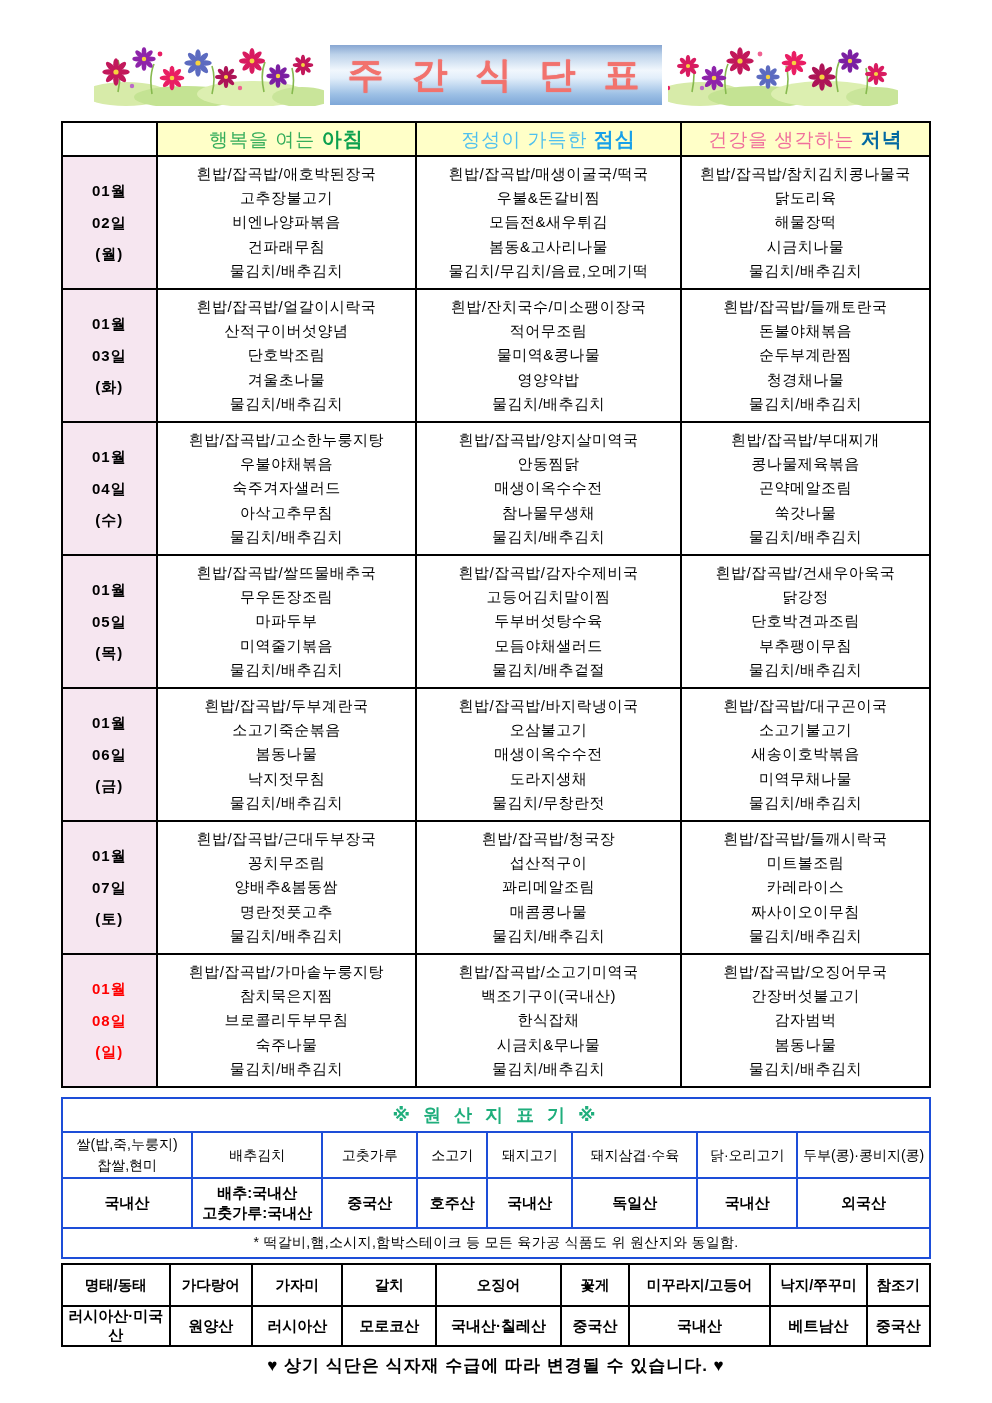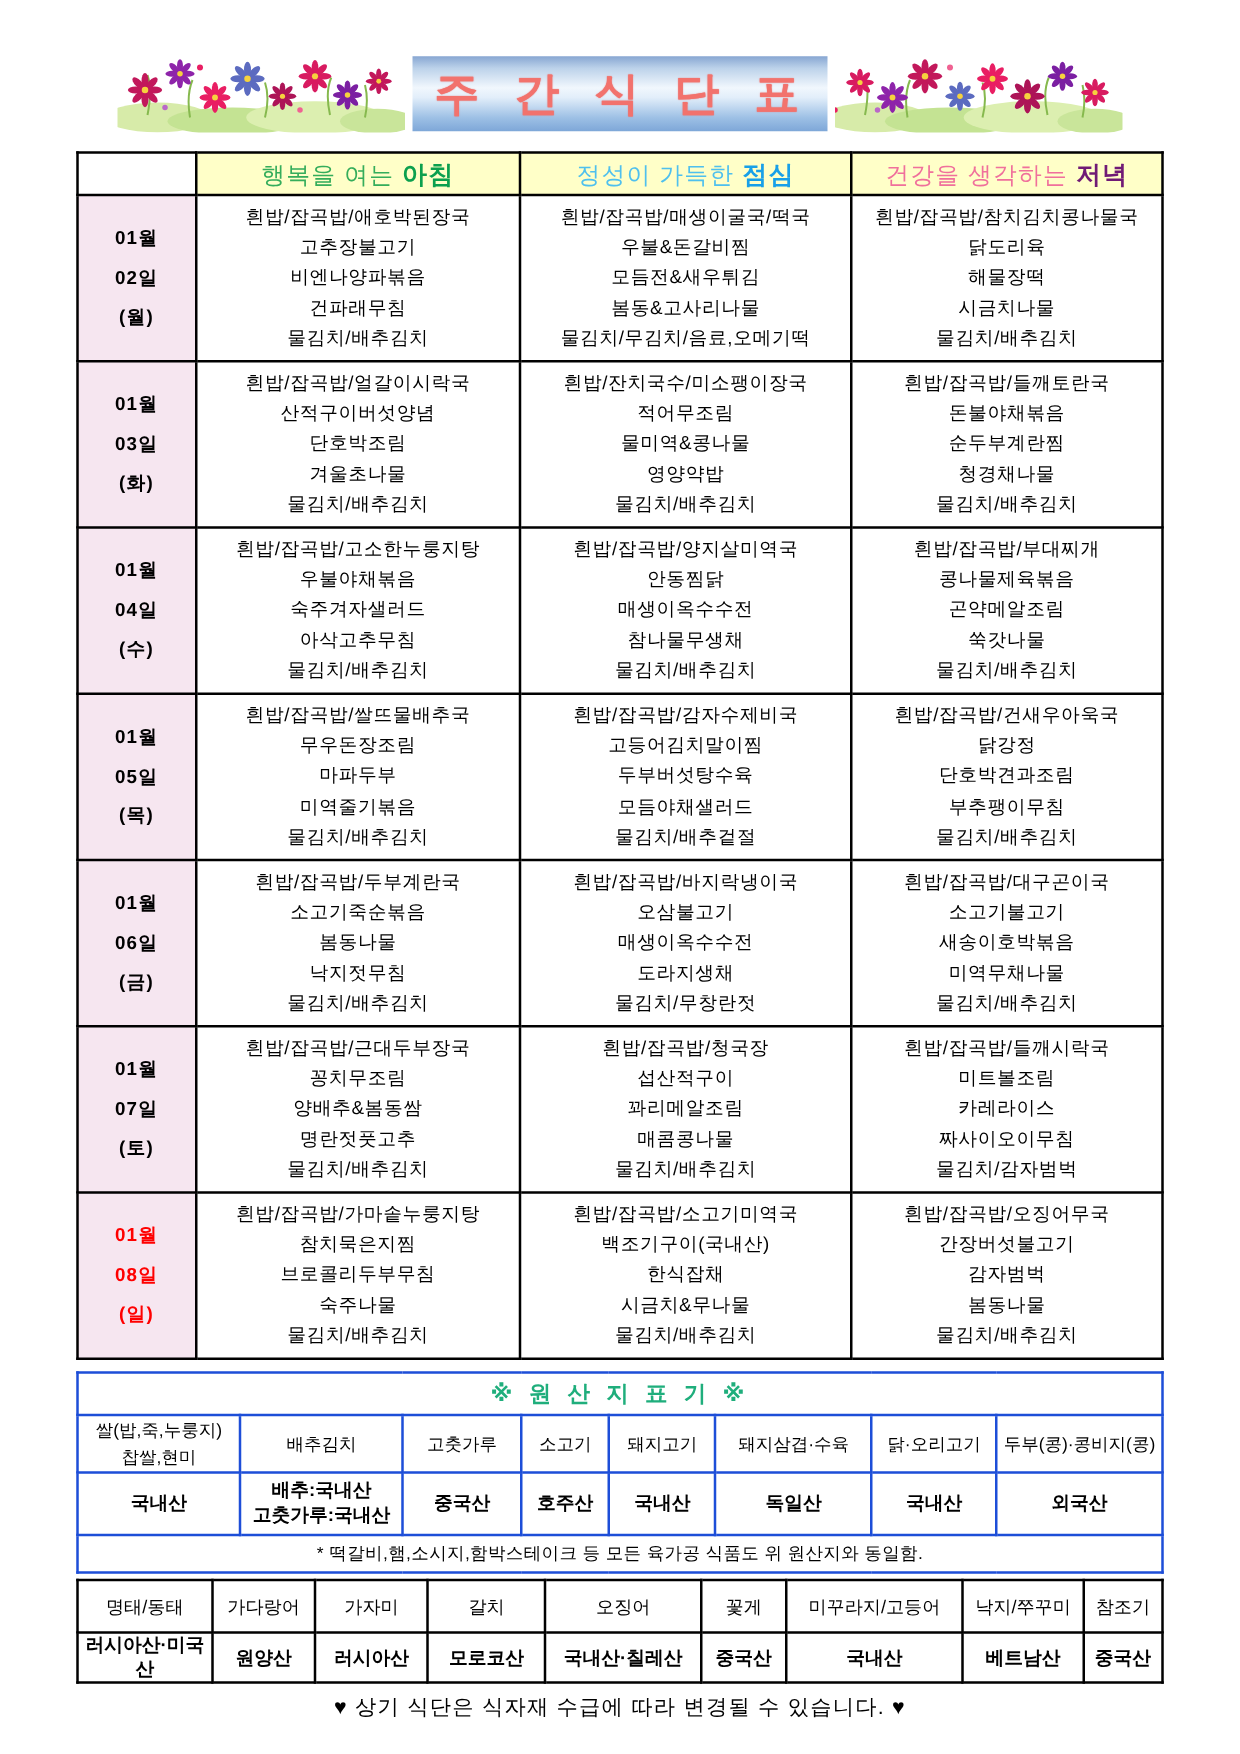--- a/index.html
+++ b/index.html
@@ -24,21 +24,21 @@
   
   table { border-collapse:collapse; table-layout:fixed; }
   .menu-table { width:870px; margin:13px auto 0 auto; }
   .menu-table th, .menu-table td { border:2px solid #000; text-align:center; vertical-align:middle; }
   .menu-table thead tr { height:34px; }
   th.corner { background:#ffffff; }
   th.meal-head { background:#ffffc8; font-size:19px; font-weight:normal; letter-spacing:1px; }
   .meal-head .em { font-weight:bold; font-size:20px; }
   .h-bf { color:#35ad5b; } .h-bf .em { color:#0ca04e; }
   .h-ln { color:#4fc0ee; } .h-ln .em { color:#18a0e8; }
-  .h-dn { color:#f0709c; } .h-dn .em { color:#701a75; }
+  .h-dn { color:#f0709c; } .h-dn .em { color:#0369a1; }
 
   .menu-table tbody tr { height:133px; }
   td.date-cell {
     background:#f6e6f0; font-size:15px; font-weight:bold;
     white-space:pre-line; line-height:2.1; letter-spacing:1px;
   }
   td.date-cell.sunday { color:#ff0000; }
   td.menu-cell {
     background:#ffffff; font-size:15px; white-space:pre-line;
     line-height:1.62; letter-spacing:0.5px;
@@ -49,24 +49,24 @@
   .origin-table th, .origin-table td { border:2px solid #1d4ed8; text-align:center; vertical-align:middle; }
   .origin-title-row td {
     height:34px; color:#1fae7c; font-weight:bold; font-size:18px; letter-spacing:4px;
   }
   .origin-head-row th { height:46px; font-weight:normal; font-size:14px; white-space:pre-line; line-height:1.5; }
   .origin-val-row td { height:50px; font-weight:bold; font-size:15px; white-space:pre-line; line-height:1.35; }
   .origin-note-row td { height:30px; font-size:14px; letter-spacing:0.3px;text-align:center; }
 
   .fish-table { width:870px; margin:4px auto 0 auto; }
   .fish-table th, .fish-table td { border:2px solid #000; text-align:center; vertical-align:middle; }
-  .fish-head-row th { height:42px; font-weight:normal; font-size:14.5px; }
+  .fish-head-row th { height:42px; font-weight:bold; font-size:14.5px; }
   .fish-val-row td { height:37px; font-weight:bold; font-size:15px; }
 
-  .footer-note { text-align:center; font-size:17px; font-weight:normal; margin-top:7px; letter-spacing:1px; }
+  .footer-note { text-align:center; font-size:17px; font-weight:bold; margin-top:7px; letter-spacing:1px; }
 </style>
 </head>
 <body>
 
 <div class="page">
 
   <svg width="0" height="0" style="position:absolute" aria-hidden="true">
     <defs>
       <g id="cfl">
         <ellipse cx="0" cy="-7.5" rx="2.8" ry="6.2"></ellipse>
@@ -259,21 +259,21 @@
 물김치/배추김치</td>
         <td class="menu-cell">흰밥/잡곡밥/청국장
 섭산적구이
 꽈리메알조림
 매콤콩나물
 물김치/배추김치</td>
         <td class="menu-cell">흰밥/잡곡밥/들깨시락국
 미트볼조림
 카레라이스
 짜사이오이무침
-물김치/감자범벅</td>
+물김치/배추김치</td>
       </tr>
       <tr>
         <td class="date-cell sunday">01월
 08일
 (일)</td>
         <td class="menu-cell">흰밥/잡곡밥/가마솥누룽지탕
 참치묵은지찜
 브로콜리두부무침
 숙주나물
 물김치/배추김치</td>

